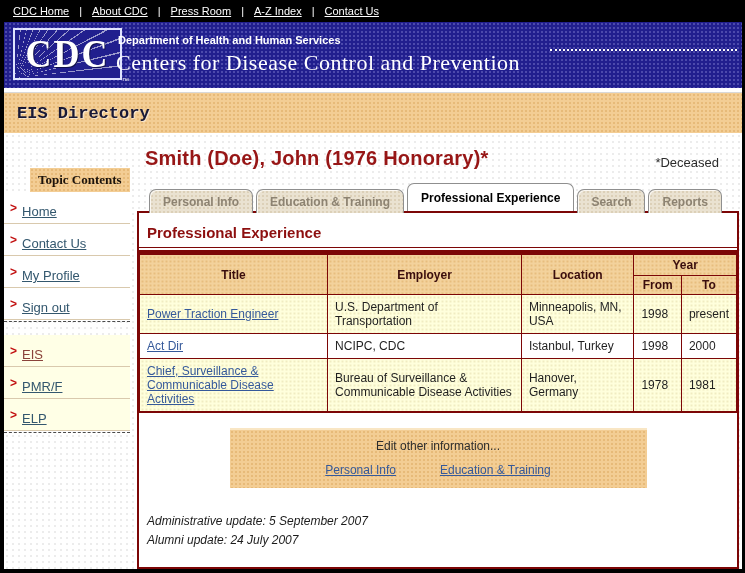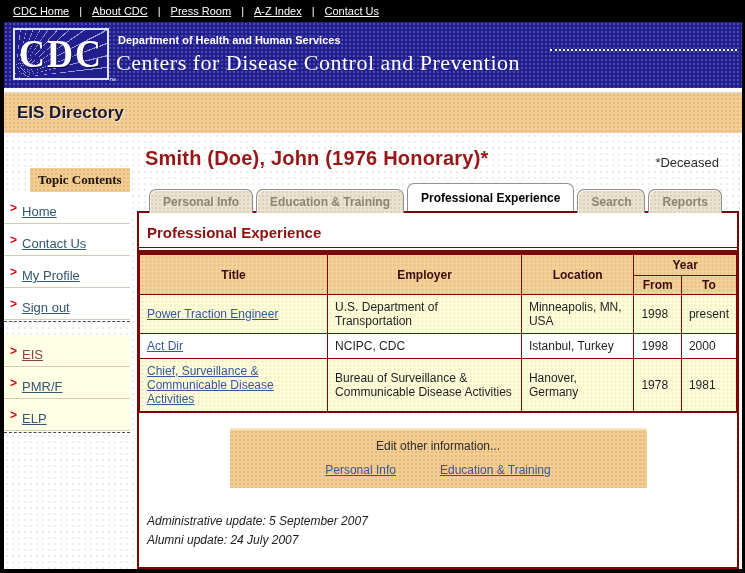--- a/index.html
+++ b/index.html
@@ -24,21 +24,21 @@
   .topbar .sep { margin: 0 10px; color: #fff; }
   
   .bluehead {
     position: relative; height: 66px; flex: 0 0 66px;
     background-color: #211f8e;
     background-image: radial-gradient(#4c4aac 1px, transparent 1px);
     background-size: 4px 4px;
     color: #fff;
   }
   .cdc-logo {
-    position: absolute; left: 9px; top: 6px; width: 96px; height: 52px;
+    position: absolute; left: 9px; top: 6px; width: 109px; height: 52px;
     background-color: #211f8e;
     background-image: repeating-conic-gradient(from 275deg at 0% 100%, rgba(255,255,255,.55) 0deg 0.8deg, transparent 0.8deg 7deg);
     border: 2px solid #dfe3ff;
     display: flex; align-items: center; justify-content: center;
   }
   .cdc-logo .letters {
     font-family: "Liberation Serif", serif; font-weight: bold;
     font-size: 36px; letter-spacing: 2px; color: #fff;
     transform: scaleY(1.1); line-height: 1;
     text-shadow: 1px 1px 0 #10104a;
@@ -56,21 +56,21 @@
   
   .divider { height: 5px; flex: 0 0 5px; background: #fff; border-bottom: 1px solid #d8d8d8; }
   .banner {
     height: 40px; flex: 0 0 40px;
     background-color: #f3cd94;
     background-image: radial-gradient(#e7ba79 1px, transparent 1px);
     background-size: 4px 4px;
     display: flex; align-items: center; padding-left: 13px;
   }
   .banner .t {
-    font-family: Liberation Sans, sans-serif; font-weight: bold; font-size: 17px;
+    font-family: Liberation Mono, monospace; font-weight: bold; font-size: 17px;
     color: #191936; text-shadow: 1px 1px 0 rgba(255,255,255,.55);
   }
   
   .bodyrow {
     flex: 1; display: flex; min-height: 0;
     background-color: #fff;
     background-image: radial-gradient(#ececec 1px, transparent 1px);
     background-size: 6px 6px;
   }
   

